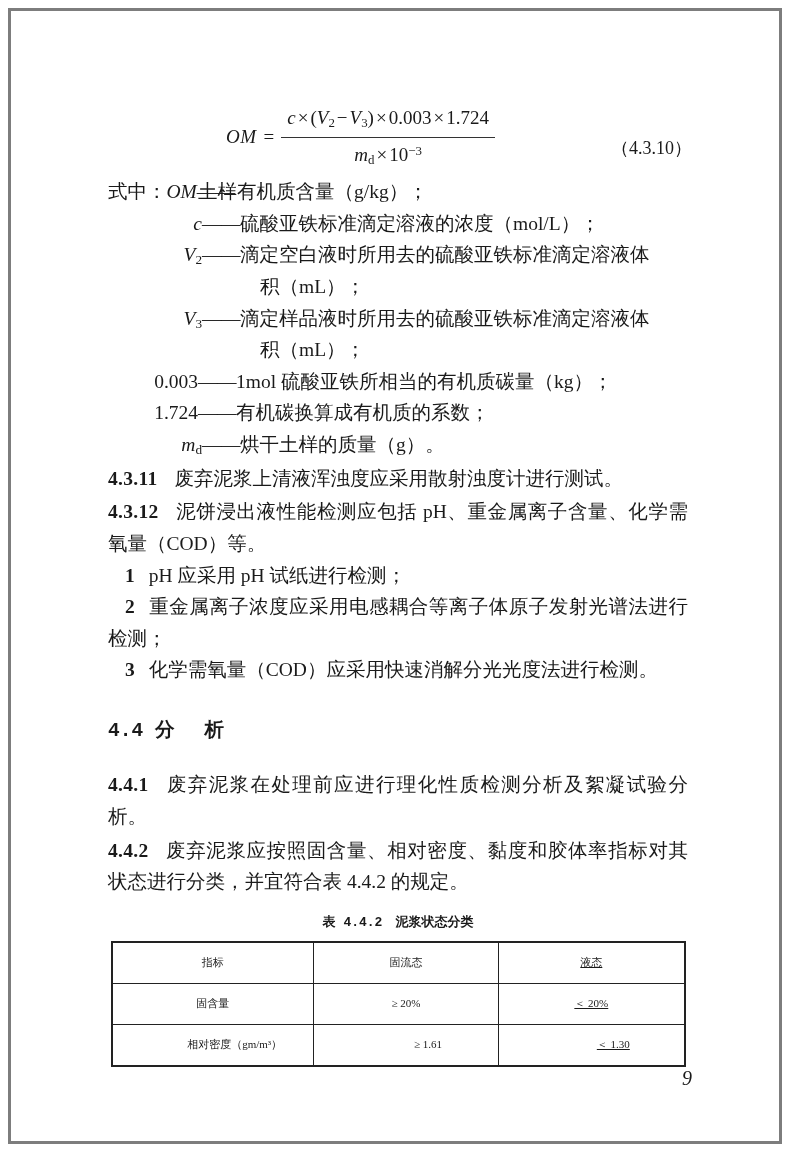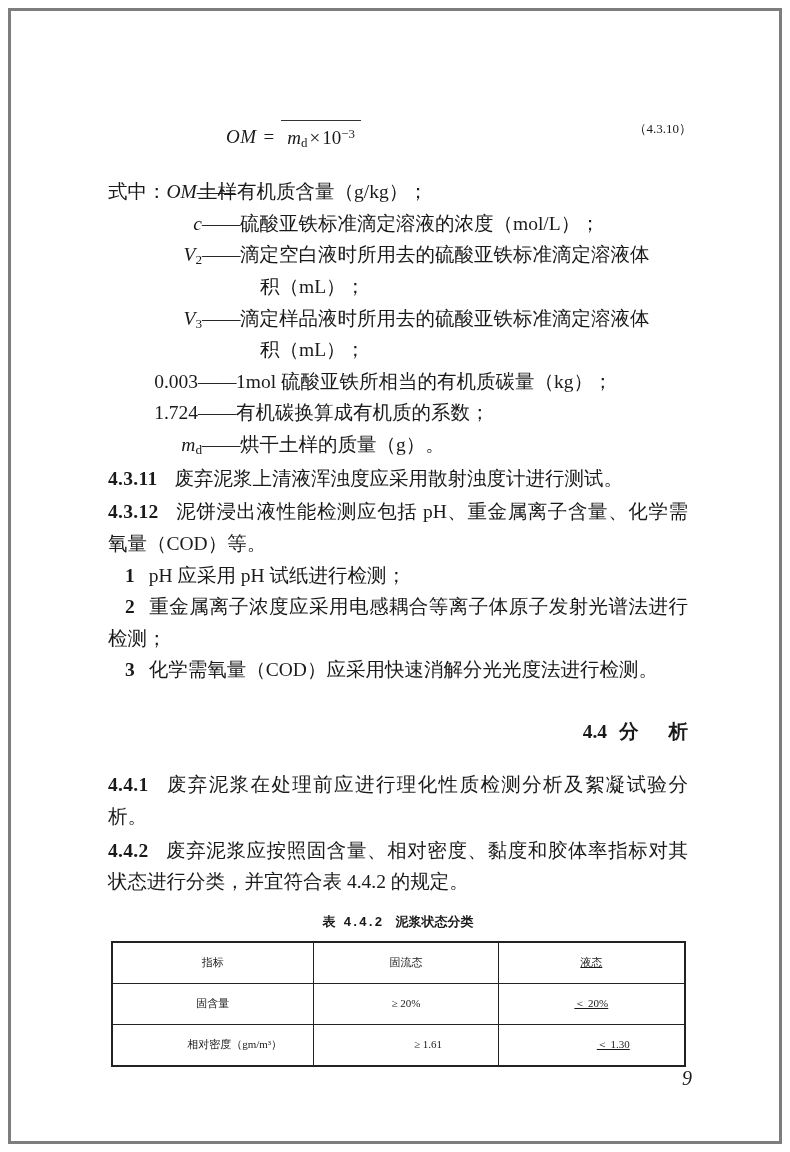--- a/index.html
+++ b/index.html
@@ -73,22 +73,22 @@
     padding: 2px 6px 0 6px;
     white-space: nowrap;
   }
   .it { font-style: italic; }
   .times { padding: 0 2px; }
   sub { font-size: 0.68em; vertical-align: -0.25em; }
   sup { font-size: 0.68em; vertical-align: 0.45em; }
   .eqnum {
     position: absolute;
     right: -4px;
-    top: 18px;
-    font-size: 13px;
+    top: 34px;
+    font-size: 18px;
     white-space: nowrap;
   }
 
   
   .deflist { margin-top: 2px; }
   .defrow {
     display: flex;
     align-items: flex-start;
     line-height: 1.62;
   }
@@ -117,25 +117,25 @@
     text-align: justify;
     text-indent: 0;
   }
   .item .num {
     font-weight: bold;
     padding-right: 14px;
   }
 
   
   .sec-head {
-    text-align: right;
+    text-align: left;
     font-weight: bold;
     font-size: 19.5px;
     margin: 30px 0 22px 0;
-    font-family: Liberation Serif, serif;
+    font-family: Liberation Mono, monospace;
   }
   .sec-head .sp1 { display: inline-block; width: 12px; }
   .sec-head .sp2 { display: inline-block; width: 30px; }
 
   
   .table-caption {
     text-align: center;
     font-weight: bold;
     font-size: 13px;
     margin: 14px 0 8px 0;
@@ -176,20 +176,21 @@
 
 <div class="page-frame"></div>
 
 <div class="content">
 
   <div class="formula-row">
     <div class="formula-main">
       <span class="fm-lhs">OM</span>
       <span class="fm-eq">=</span>
       <span class="frac">
+        <span class="num"><span class="it">c</span><span class="times">×</span><span>(</span><span class="it">V</span><sub>2</sub><span class="times">−</span><span class="it">V</span><sub>3</sub><span>)</span><span class="times">×</span><span>0.003</span><span class="times">×</span><span>1.724</span></span>
         <span class="bar"></span>
         <span class="den"><span class="it">m</span><sub>d</sub><span class="times">×</span><span>10</span><sup>−3</sup></span>
       </span>
     </div>
     <div class="eqnum">（4.3.10）</div>
   </div>
 
   <div class="deflist">
 
     <div class="defrow">

